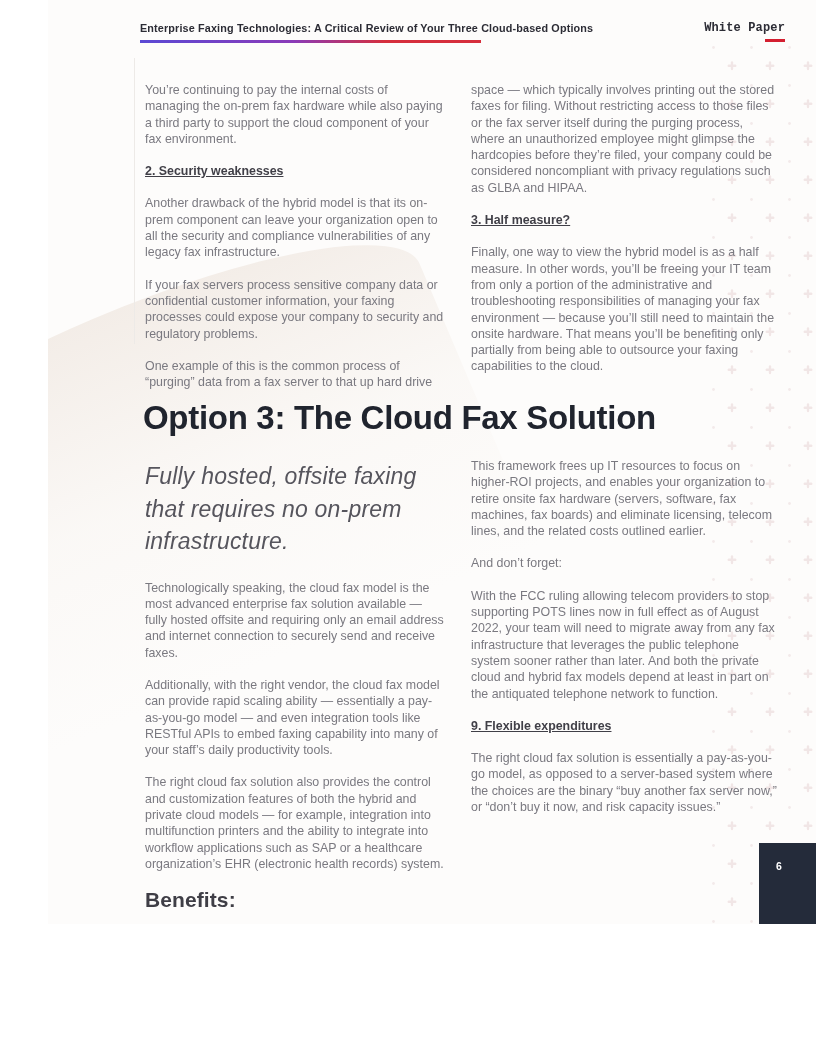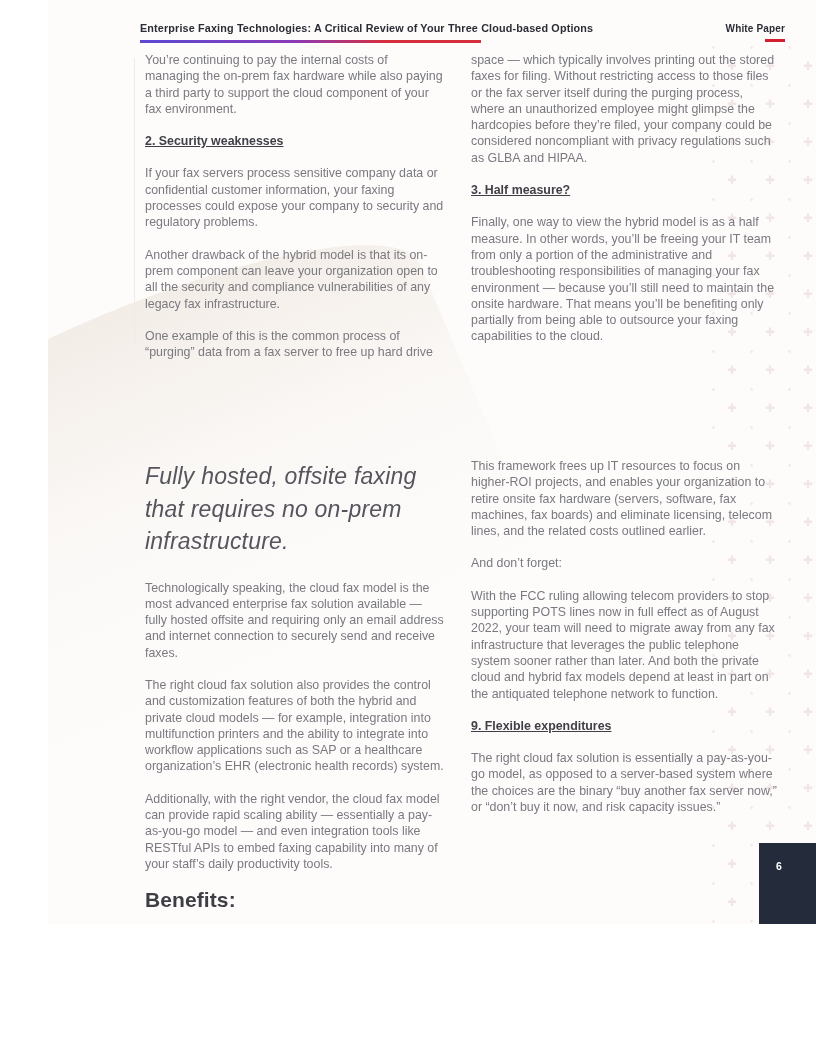--- a/index.html
+++ b/index.html
@@ -31,28 +31,28 @@
   
   .header { position:absolute; left:92px; top:22px; right:79px; display:flex; justify-content:space-between; align-items:flex-start; }
   .header-title {
     font-size:10.8px; font-weight:700; color:#2c2c35; letter-spacing:0.15px; line-height:13px;
   }
   .gradient-rule {
     width:341px; height:3px; margin-top:5px;
     background:linear-gradient(90deg,#5b49d4 0%,#8a3bb8 45%,#d62e3c 72%,#d62e3c 100%);
   }
   .doctype-wrap { text-align:right; }
-  .doctype-label { font-size:10px; font-weight:700; color:#2c2c35; letter-spacing:0.15px; line-height:13px; }
+  .doctype-label { font-size:12px; font-weight:700; color:#2c2c35; letter-spacing:0.15px; line-height:13px;font-family:Liberation Mono, monospace; }
   .accent-rule { width:20px; height:3px; background:#d41f30; margin:4px 0 0 auto; }
   
   .cols {
     position:absolute; left:97px; width:634px;
     display:grid; grid-template-columns:300px 308px; column-gap:26px;
   }
-  .cols-intro { top:52px; }
+  .cols-intro { top:82px; }
   .cols-section { top:458px; }
   p.body {
     font-size:12.4px; line-height:16.3px; color:#7a7980; margin:0 0 16px;
   }
   h4.subhead {
     font-size:12.4px; line-height:16.3px; color:#403f47; font-weight:700; margin:0 0 16px;text-decoration:underline;
   }
   .section-title {
     position:absolute; left:95px; top:399px;
     font-size:33px; font-weight:700; color:#20242e; letter-spacing:-0.3px;
@@ -103,38 +103,39 @@
     <div class="doctype-wrap">
       <div class="doctype-label">White Paper</div>
       <div class="accent-rule"></div>
     </div>
   </div>
 
   <div class="cols cols-intro">
     <div>
       <p class="body">You’re continuing to pay the internal costs of managing the on-prem fax hardware while also paying a third party to support the cloud component of your fax environment.</p>
       <h4 class="subhead">2. Security weaknesses</h4>
+      <p class="body">Another drawback of the hybrid model is that its on-prem component can leave your organization open to all the security and compliance vulnerabilities of any legacy fax infrastructure.</p>
       <p class="body">If your fax servers process sensitive company data or confidential customer information, your faxing processes could expose your company to security and regulatory problems.</p>
-      <p class="body">Another drawback of the hybrid model is that its on-prem component can leave your organization open to all the security and compliance vulnerabilities of any legacy fax infrastructure.</p>
-      <p class="body">One example of this is the common process of “purging” data from a fax server to free up hard drive</p>
+      <p class="body">One example of this is the common process of “purging” data from a fax server to that up hard drive</p>
     </div>
     <div>
       <p class="body">space — which typically involves printing out the stored faxes for filing. Without restricting access to those files or the fax server itself during the purging process, where an unauthorized employee might glimpse the hardcopies before they’re filed, your company could be considered noncompliant with privacy regulations such as GLBA and HIPAA.</p>
       <h4 class="subhead">3. Half measure?</h4>
       <p class="body">Finally, one way to view the hybrid model is as a half measure. In other words, you’ll be freeing your IT team from only a portion of the administrative and troubleshooting responsibilities of managing your fax environment — because you’ll still need to maintain the onsite hardware. That means you’ll be benefiting only partially from being able to outsource your faxing capabilities to the cloud.</p>
     </div>
   </div>
 
+  <h1 class="section-title">Option 3: The Cloud Fax Solution</h1>
 
   <div class="cols cols-section">
     <div>
       <p class="lede">Fully hosted, offsite faxing that requires no on-prem infrastructure.</p>
       <p class="body">Technologically speaking, the cloud fax model is the most advanced enterprise fax solution available — fully hosted offsite and requiring only an email address and internet connection to securely send and receive faxes.</p>
+      <p class="body">Additionally, with the right vendor, the cloud fax model can provide rapid scaling ability — essentially a pay-as-you-go model — and even integration tools like RESTful APIs to embed faxing capability into many of your staff’s daily productivity tools.</p>
       <p class="body">The right cloud fax solution also provides the control and customization features of both the hybrid and private cloud models — for example, integration into multifunction printers and the ability to integrate into workflow applications such as SAP or a healthcare organization’s EHR (electronic health records) system.</p>
-      <p class="body">Additionally, with the right vendor, the cloud fax model can provide rapid scaling ability — essentially a pay-as-you-go model — and even integration tools like RESTful APIs to embed faxing capability into many of your staff’s daily productivity tools.</p>
       <h3 class="benefits">Benefits:</h3>
       <h4 class="subhead">1. Cost savings</h4>
       <p class="body">Cloud faxing represents a significant cost savings over the onsiteserver model (and the hybrid approach as well).</p>
     </div>
     <div>
       <p class="body pad-top">This framework frees up IT resources to focus on higher-ROI projects, and enables your organization to retire onsite fax hardware (servers, software, fax machines, fax boards) and eliminate licensing, telecom lines, and the related costs outlined earlier.</p>
       <p class="body">And don’t forget:</p>
       <p class="body">With the FCC ruling allowing telecom providers to stop supporting POTS lines now in full effect as of August 2022, your team will need to migrate away from any fax infrastructure that leverages the public telephone system sooner rather than later. And both the private cloud and hybrid fax models depend at least in part on the antiquated telephone network to function.</p>
       <h4 class="subhead">9. Flexible expenditures</h4>
       <p class="body">The right cloud fax solution is essentially a pay-as-you-go model, as opposed to a server-based system where the choices are the binary “buy another fax server now,” or “don’t buy it now, and risk capacity issues.”</p>

